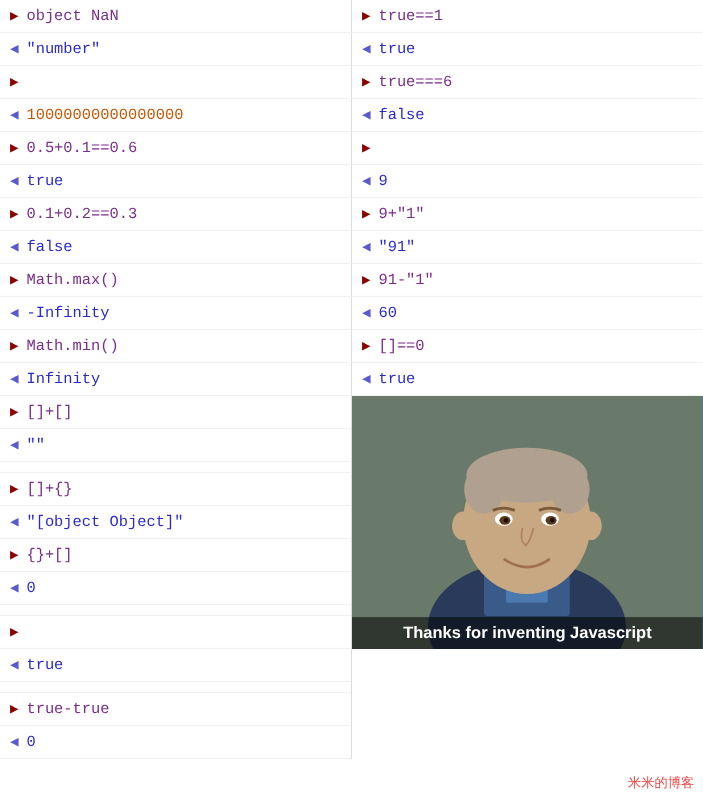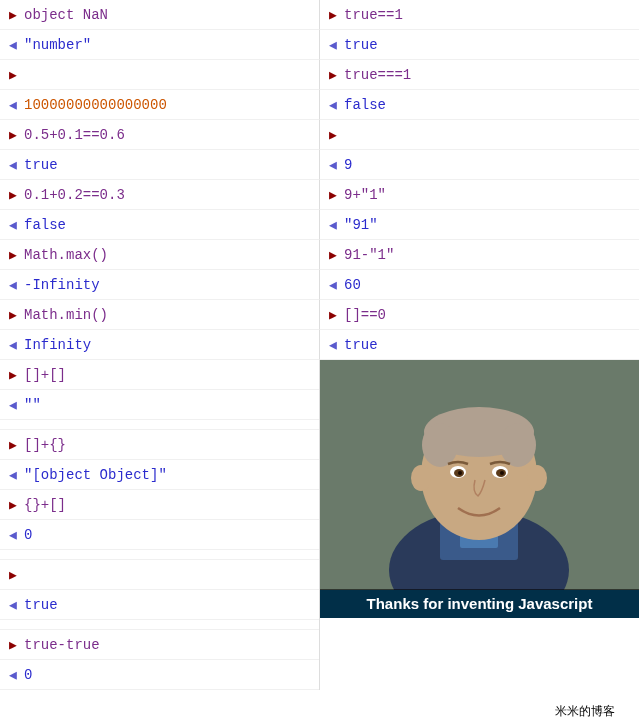--- a/index.html
+++ b/index.html
@@ -10,43 +10,43 @@
       width: 639px;
       min-height: 724px;
       position: relative;
     }
     .container {
       display: flex;
       width: 100%;
     }
     .image-cell {
       width: 319px;
-      height: 258px;
-      background: #0369a1;
+      height: 230px;
+      background: #1d4ed8;
       position: relative;
       overflow: hidden;
     }
     .image-cell .caption {
       position: absolute;
       bottom: 0;
       left: 0;
       right: 0;
       background: rgba(0,0,0,0.55);
       color: #fff;
       font-family: Arial, sans-serif;
       font-size: 15px;
       font-weight: bold;
       padding: 6px 8px;
       text-align: center;
     }
     .watermark {
       position: absolute;
       bottom: 4px;
-      right: 24px;
-      color: #000000;
+      right: 8px;
+      color: #ef4444;
       font-size: 12px;
       font-family: Arial, sans-serif;
       margin-left: 44px;
     }
     .split-row {
       display: flex;
     }
     .split-left {
       width: 320px;
       border-right: 1px solid #ddd;
@@ -82,21 +82,21 @@
             <span style="width: 18px; flex-shrink: 0; text-align: center; font-size: 13px; color: rgb(90, 90, 205);">◀</span>
             <span style="padding-left: 2px; white-space: nowrap; font-family: &quot;Courier New&quot;, monospace; font-size: 14px; color: rgb(43, 43, 205);">true</span>
           </div>
         </div>
         <div style="display: flex;">
           <div style="width: 320px; border-right: 1px solid rgb(221, 221, 221); border-bottom: 1px solid rgb(240, 240, 240); display: flex; align-items: center; min-height: 30px; padding: 2px 4px;">
             <span style="width: 18px; flex-shrink: 0; text-align: center; font-size: 13px; color: rgb(139, 0, 0);">▶</span>
           </div>
           <div style="width: 319px; border-bottom: 1px solid rgb(240, 240, 240); display: flex; align-items: center; min-height: 30px; padding: 2px 4px;">
             <span style="width: 18px; flex-shrink: 0; text-align: center; font-size: 13px; color: rgb(139, 0, 0);">▶</span>
-            <span style="padding-left: 2px; white-space: nowrap; font-family: &quot;Courier New&quot;, monospace; font-size: 14px; color: rgb(123, 45, 139);">true===1</span>
+            <span style="padding-left: 2px; white-space: nowrap; font-family: &quot;Courier New&quot;, monospace; font-size: 14px; color: rgb(123, 45, 139);">true===6</span>
           </div>
         </div>
         <div style="display: flex;">
           <div style="width: 320px; border-right: 1px solid rgb(221, 221, 221); border-bottom: 1px solid rgb(240, 240, 240); display: flex; align-items: center; min-height: 30px; padding: 2px 4px;">
             <span style="width: 18px; flex-shrink: 0; text-align: center; font-size: 13px; color: rgb(90, 90, 205);">◀</span>
             <span style="padding-left: 2px; white-space: nowrap; font-family: &quot;Courier New&quot;, monospace; font-size: 14px; color: rgb(204, 85, 0);">10000000000000000</span>
           </div>
           <div style="width: 319px; border-bottom: 1px solid rgb(240, 240, 240); display: flex; align-items: center; min-height: 30px; padding: 2px 4px;">
             <span style="width: 18px; flex-shrink: 0; text-align: center; font-size: 13px; color: rgb(90, 90, 205);">◀</span>
             <span style="padding-left: 2px; white-space: nowrap; font-family: &quot;Courier New&quot;, monospace; font-size: 14px; color: rgb(43, 43, 205);">false</span>

